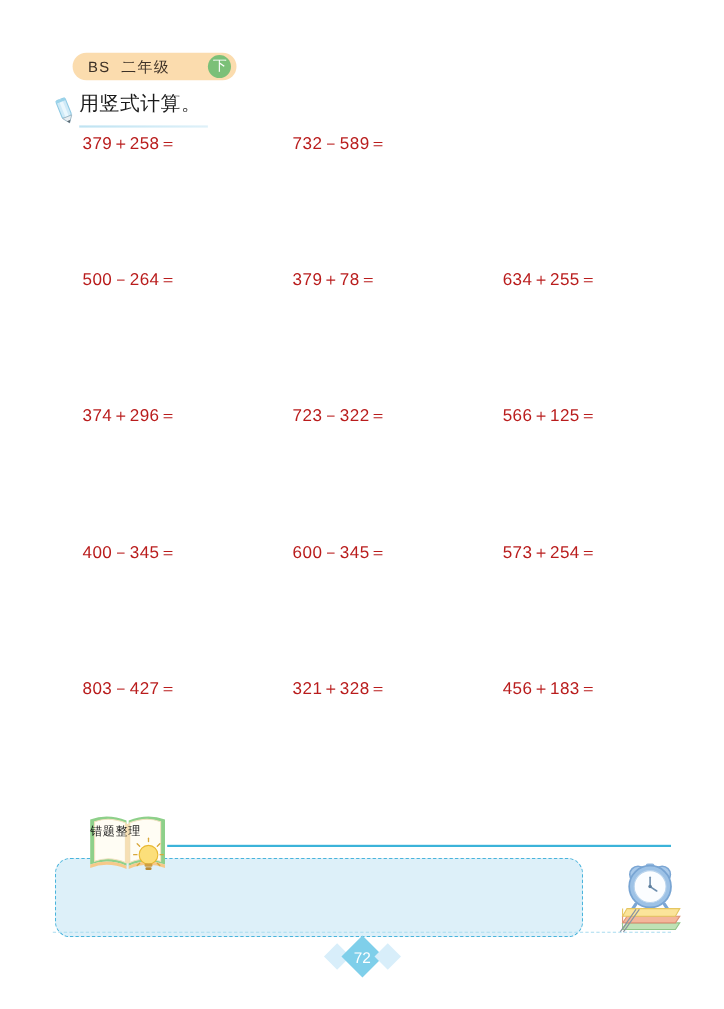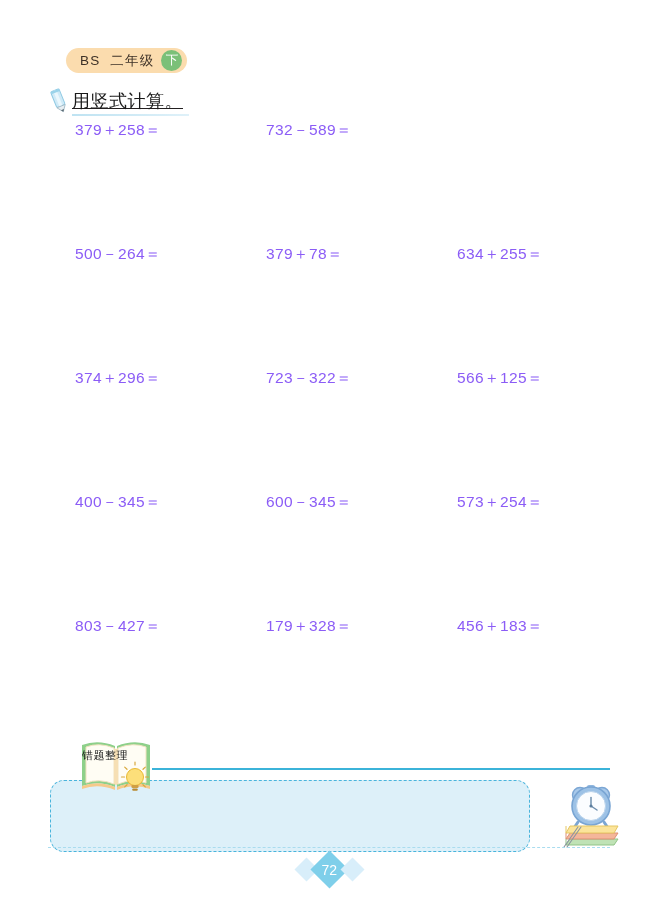--- a/index.html
+++ b/index.html
@@ -21,20 +21,21 @@
     position: absolute;
     left: 66px;
     top: 48px;
     height: 25px;
     border-radius: 13px;
     background: #fbdcae;
     display: flex;
     align-items: center;
     padding: 0 5px 0 14px;
     box-sizing: border-box;
+    gap: 28px;
   }
   .grade-badge-text {
     font-size: 13.5px;
     letter-spacing: 1.2px;
     color: #3d3127;
     line-height: 1;
     white-space: nowrap;
   }
   .grade-term {
     width: 21px;
@@ -60,22 +61,21 @@
     height: 28px;
   }
   .pencil-icon {
     width: 22px;
     height: 26px;
     margin-right: 2px;
     flex: 0 0 auto;
   }
   .section-title-wrap {
     position: relative;
-    padding-bottom: 2px;
-    text-decoration: underline;
+    padding-bottom: 9px;
   }
   .section-title {
     font-size: 18px;
     color: #1a1a1a;
     line-height: 1.1;
     letter-spacing: 0.5px;
     white-space: nowrap;
   }
   .title-underline {
     position: absolute;
@@ -94,21 +94,21 @@
     width: 500px;
   }
   .problem-row {
     display: flex;
     height: 124px;
   }
   .problem-cell {
     width: 191px;
     flex: 0 0 auto;
     font-size: 15.5px;
-    color: #8b5cf6;
+    color: #b91c1c;
     letter-spacing: 0.4px;
     white-space: nowrap;
     height: 20px;
   }
   .problem-cell:last-child {
     width: auto;
   }
 
   
   .review-rule {
@@ -238,21 +238,21 @@
     <div class="problem-cell">723－322＝</div>
     <div class="problem-cell">566＋125＝</div>
   </div>
   <div class="problem-row">
     <div class="problem-cell">400－345＝</div>
     <div class="problem-cell">600－345＝</div>
     <div class="problem-cell">573＋254＝</div>
   </div>
   <div class="problem-row">
     <div class="problem-cell">803－427＝</div>
-    <div class="problem-cell">179＋328＝</div>
+    <div class="problem-cell">321＋328＝</div>
     <div class="problem-cell">456＋183＝</div>
   </div>
 </div>
 
 <div class="review-rule"></div>
 <div class="review-box"></div>
 
 <span class="book-icon">
   <svg viewBox="0 0 76 62" width="76" height="62">
     <path d="M4 8 Q20 2 37 9 L37 50 Q20 43 4 49 Z" fill="#8ed08a"></path>

